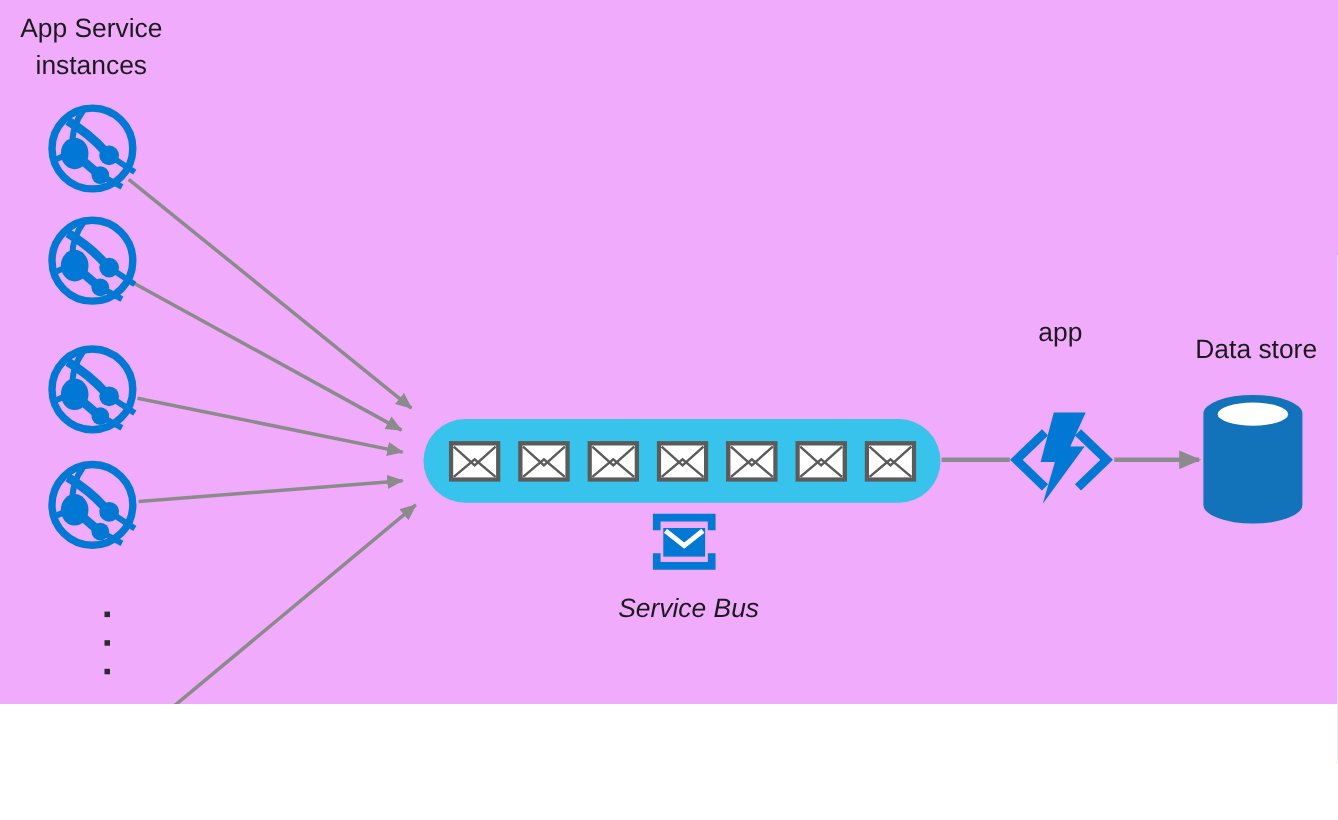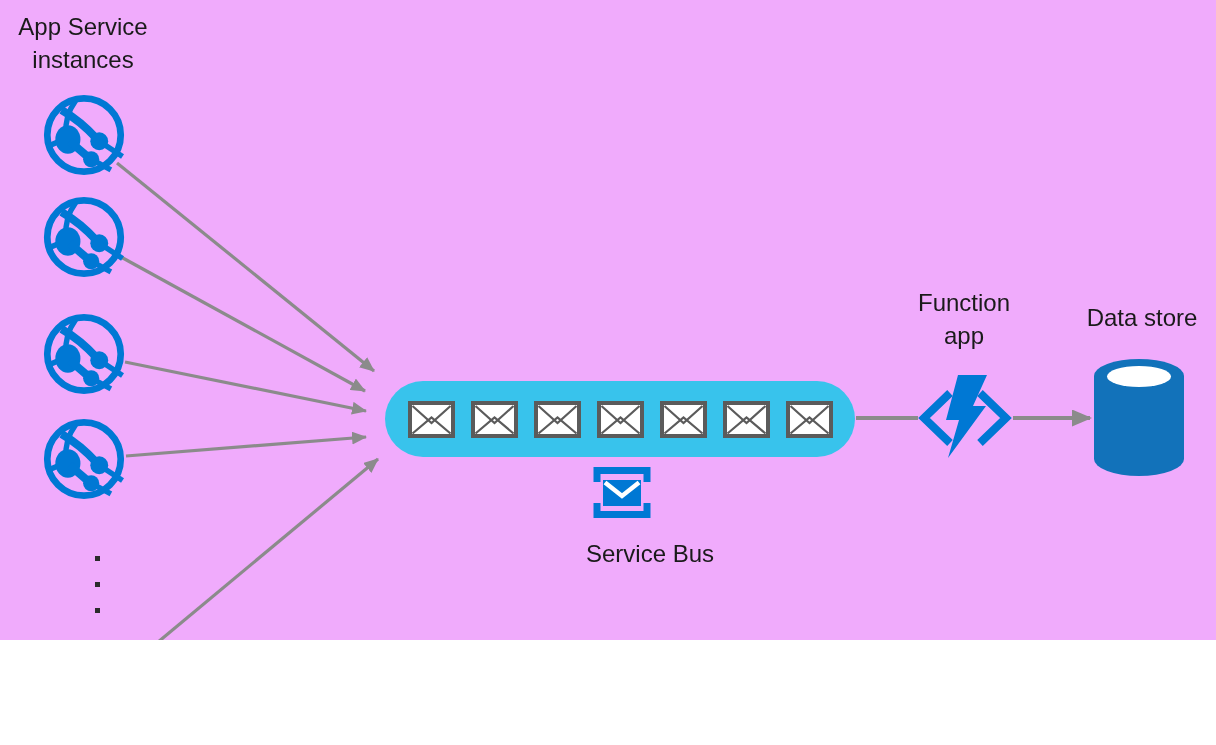--- a/index.html
+++ b/index.html
@@ -126,26 +126,25 @@
       </svg>
   </div>
 
   <svg class="abs icon sb-svg" style="left:593px;top:466px;" width="58" height="53" viewBox="0 0 58 53">
     <path d="M4 16 L4 4.5 L54 4.5 L54 16" fill="none" stroke="currentColor" stroke-width="7"></path>
     <path d="M4 37 L4 48.5 L54 48.5 L54 37" fill="none" stroke="currentColor" stroke-width="7"></path>
     <rect x="10" y="14" width="38" height="26" fill="currentColor"></rect>
     <path d="M12 16.5 L29 30 L46 16.5" fill="none" stroke="#ffffff" stroke-width="4.5"></path>
   </svg>
 
-  <div class="node-label" style="left:540px;top:537px;width:220px;">
+  <div class="node-label" style="left:516px;top:537px;width:220px;font-style:italic;">
     <div>Service Bus</div>
   </div>
 
   <div class="node-label" style="left:854px;top:286px;width:220px;">
-    <div>Function</div>
     <div>app</div>
   </div>
 
   <svg class="abs icon fn-svg" style="left:918px;top:366px;" width="94" height="96" viewBox="0 0 94 96">
     <path d="M32 27 L6 52 L32 77" fill="none" stroke="currentColor" stroke-width="8"></path>
     <path d="M62 27 L88 52 L62 77" fill="none" stroke="currentColor" stroke-width="8"></path>
     <path d="M40 9 H69 L55 40 H68 L30 92 L41 54 H28 Z" fill="currentColor"></path>
   </svg>
 
   <div class="node-label" style="left:1032px;top:301px;width:220px;">

